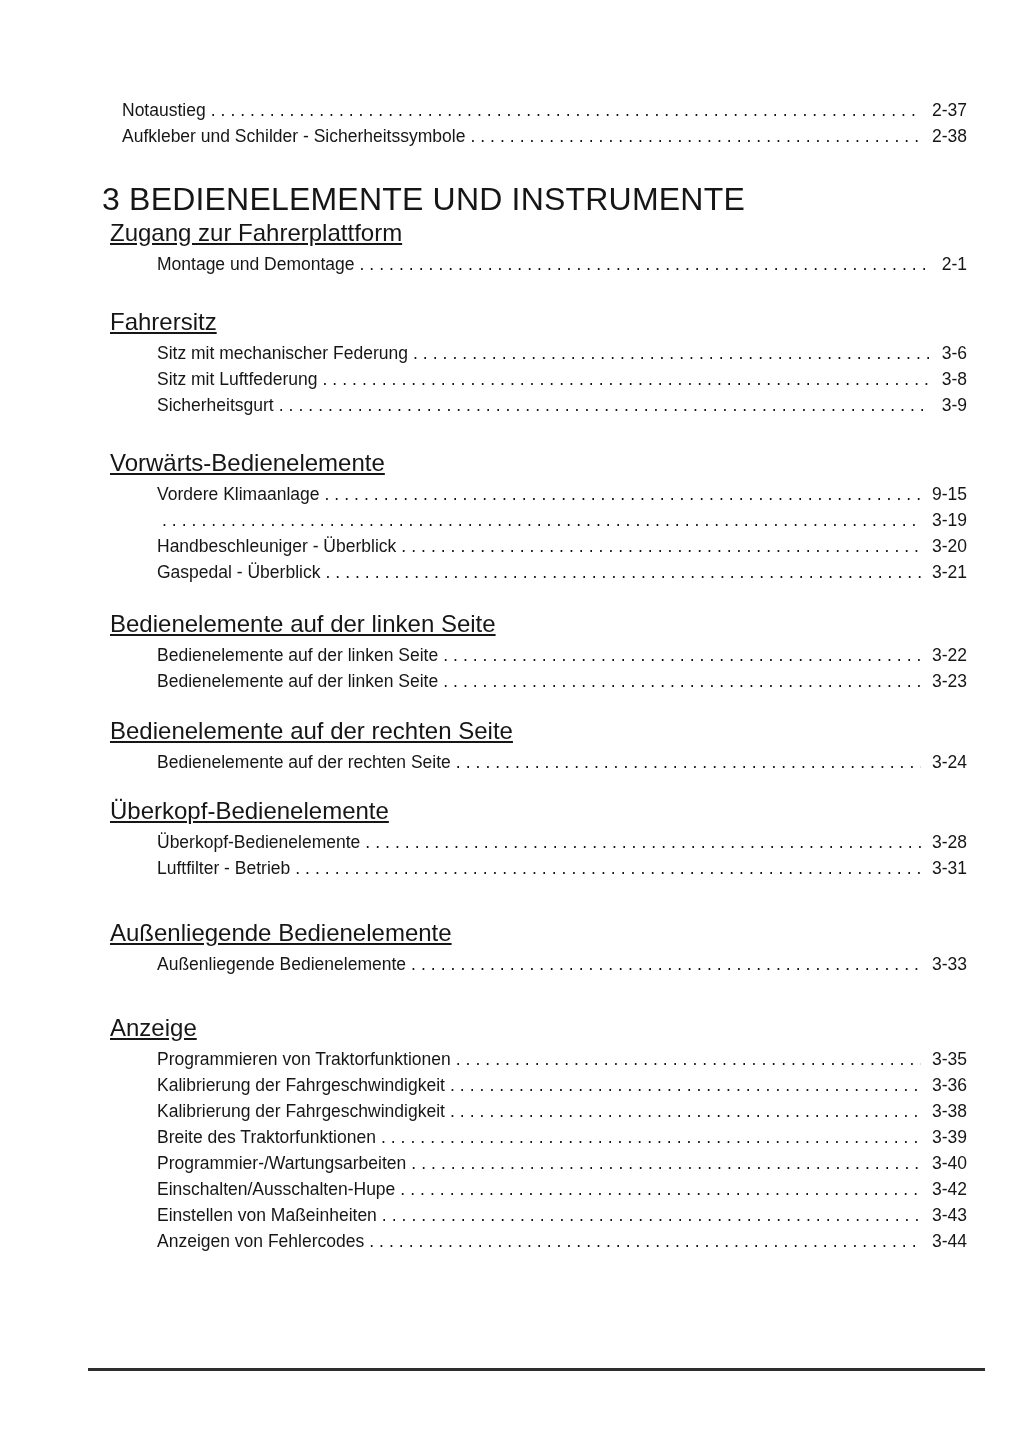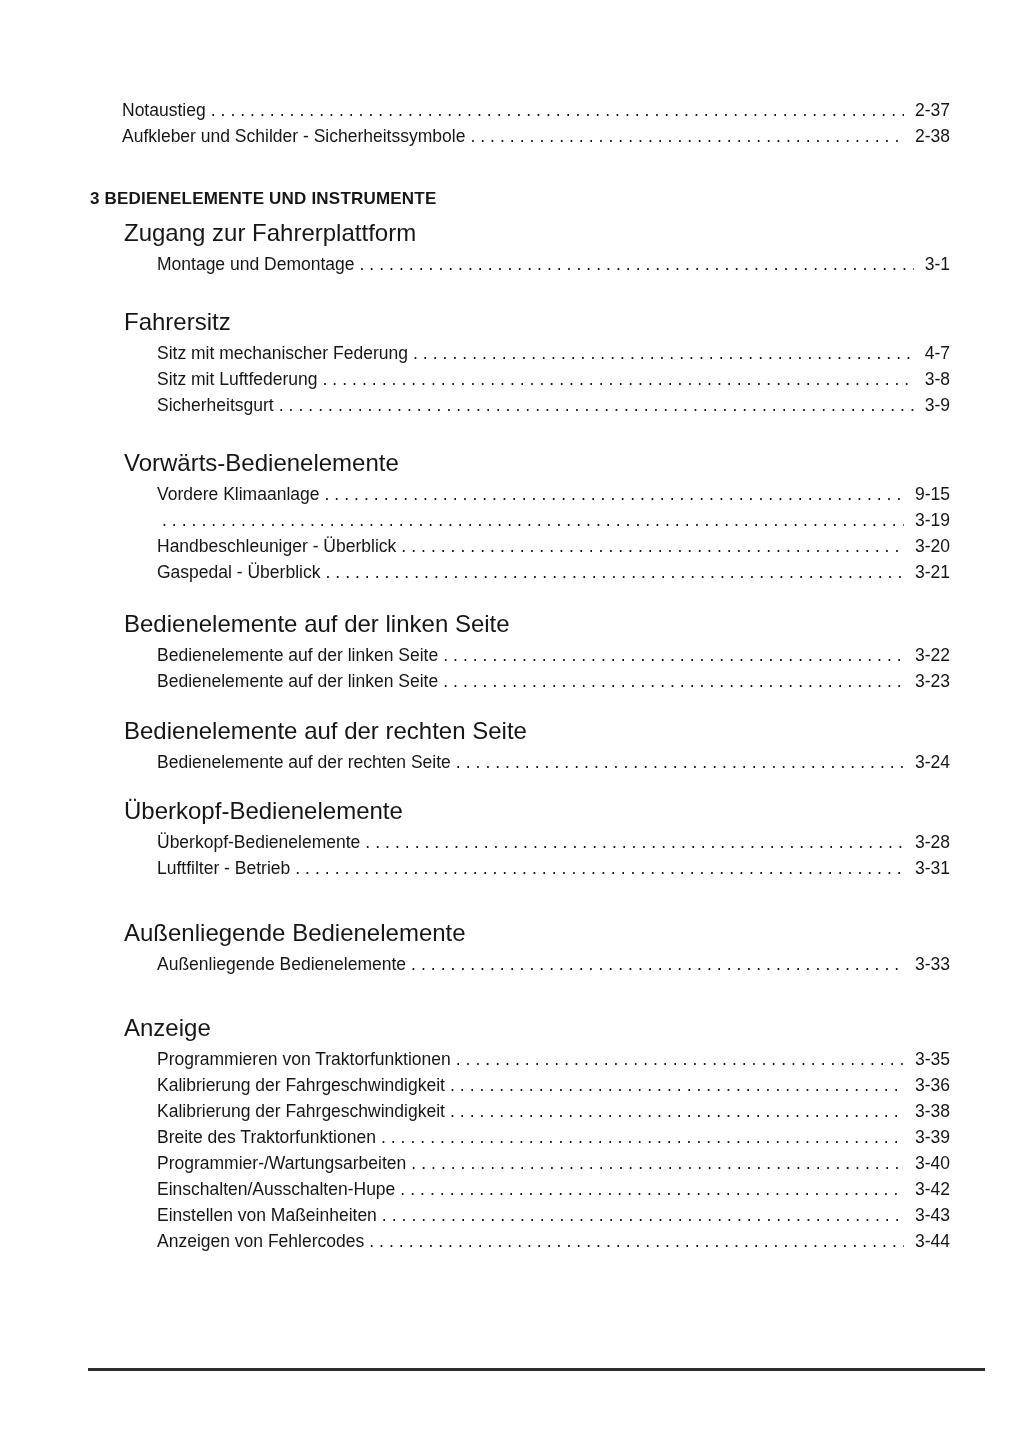--- a/index.html
+++ b/index.html
@@ -12,46 +12,47 @@
     width: 1024px;
     height: 1447px;
     background: #ffffff;
     overflow: hidden;
     font-family: "Liberation Sans", "DejaVu Sans", sans-serif;
     color: #161616;
   }
   .content {
     position: absolute;
     left: 90px;
-    right: 74px;
+    right: 57px;
     top: 97px;
   }
 
   
   .continuation {
     margin-left: 32px;
   }
 
   
   .chapter-title {
-    margin: 34px 0 0 0;
-    font-size: 17px;
+    margin: 34px 0 0 12px;
+    font-size: 32px;
     line-height: 32px;
-    font-weight: 700;
+    font-weight: 400;
     letter-spacing: 0.2px;
     white-space: nowrap;
   }
 
   
   .toc-section .section-title {
-    margin: 0 0 3px 34px;
+    margin: 0 0 3px 20px;
     font-size: 24px;
     line-height: 30px;
     font-weight: 400;
     white-space: nowrap;
+    text-decoration: underline;
   }
   .entry-list {
     margin-left: 67px;
   }
   
   .sec-0 { margin-top: 3px;  }
   .sec-1 { margin-top: 30px; }
   .sec-2 { margin-top: 30px; }
   .sec-3 { margin-top: 24px; }
   .sec-4 { margin-top: 22px; }
@@ -117,33 +118,33 @@
   </div>
 </div>
     <h1 class="chapter-title">3 BEDIENELEMENTE UND INSTRUMENTE</h1>
     <div>
   <div class="toc-section sec-0">
     <h2 class="section-title">Zugang zur Fahrerplattform</h2>
     <div class="entry-list">
   <div class="toc-row">
     <span class="toc-label">Montage und Demontage</span>
     <span class="toc-leader"></span>
-    <span class="toc-page">3-1</span>
+    <span class="toc-page">2-1</span>
   </div>
 
 </div>
   </div>
 
   <div class="toc-section sec-1">
     <h2 class="section-title">Fahrersitz</h2>
     <div class="entry-list">
   <div class="toc-row">
     <span class="toc-label">Sitz mit mechanischer Federung</span>
     <span class="toc-leader"></span>
-    <span class="toc-page">4-7</span>
+    <span class="toc-page">3-6</span>
   </div>
 
   <div class="toc-row">
     <span class="toc-label">Sitz mit Luftfederung</span>
     <span class="toc-leader"></span>
     <span class="toc-page">3-8</span>
   </div>
 
   <div class="toc-row">
     <span class="toc-label">Sicherheitsgurt</span>

